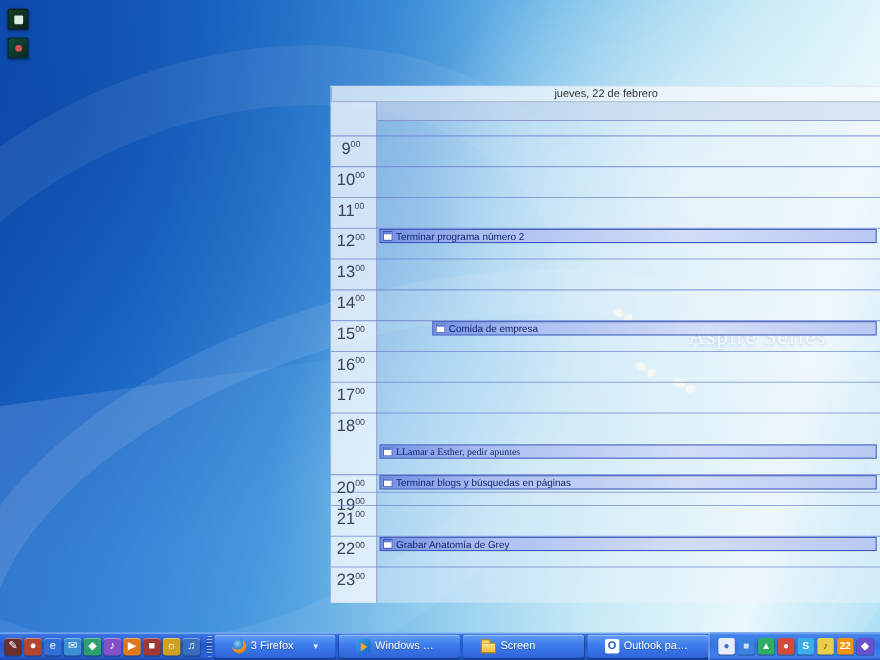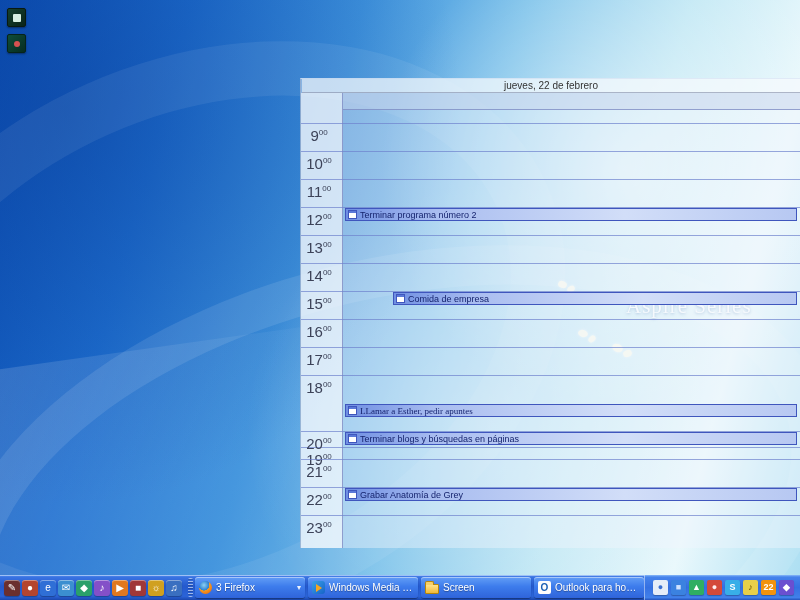--- a/index.html
+++ b/index.html
@@ -37,21 +37,21 @@
   .appt{position:absolute;left:44px;right:3px;height:13px;border:1px solid #3f56bd;background:linear-gradient(to right,#6f8fe2 0%,#a9bdf0 20%,#d2def8 62%,#b7c8f2 100%);display:flex;align-items:center;gap:3px;padding:0 2px;font-size:9px;color:#16246e;overflow:hidden;white-space:nowrap}
   .appt-icon{width:9px;height:9px;background:#fff;border:1px solid #3f56bd;position:relative;flex:0 0 auto}
   .appt-icon::before{content:"";position:absolute;left:0;right:0;top:0;height:2px;background:#5b79d8}
 
   
   .taskbar{position:absolute;left:0;bottom:0;width:800px;height:25px;display:flex;align-items:center;background:linear-gradient(to bottom,#7db0f7 0%,#3a74e3 7%,#2459cd 45%,#2b64d8 85%,#1b47ad 100%);box-shadow:inset 0 1px 0 rgba(255,255,255,0.35)}
   .quicklaunch{display:flex;align-items:center;gap:2px;padding:0 4px}
   .ql-icon{width:16px;height:16px;border-radius:3px;font-size:10px;line-height:16px;text-align:center;color:#fff;box-shadow:inset 0 1px 0 rgba(255,255,255,0.4),0 1px 1px rgba(0,0,0,0.3);cursor:pointer}
   .sep{width:5px;height:19px;margin:0 2px;background:repeating-linear-gradient(to bottom,rgba(255,255,255,0.55) 0 1px,rgba(0,0,0,0.18) 1px 2px,transparent 2px 3px);border-radius:2px}
   .tasks{display:flex;align-items:center;gap:3px}
-  .task-btn{width:110px;height:21px;border-radius:3px;background:linear-gradient(to bottom,#639ef6 0%,#3d7cec 45%,#2f64da 100%);box-shadow:inset 0 1px 0 rgba(255,255,255,0.45),0 1px 1px rgba(0,0,0,0.35);display:flex;align-items:center;gap:4px;padding:0 4px;color:#fff;font-size:10px;white-space:nowrap;overflow:hidden;cursor:pointer}
+  .task-btn{width:110px;height:21px;border-radius:3px;background:linear-gradient(to bottom,#639ef6 0%,#3d7cec 45%,#2f64da 100%);box-shadow:inset 0 1px 0 rgba(255,255,255,0.45),0 1px 1px rgba(0,0,0,0.35);display:flex;align-items:center;gap:4px;padding:0 16px;color:#fff;font-size:10px;white-space:nowrap;overflow:hidden;cursor:pointer}
   .task-label{overflow:hidden;text-overflow:ellipsis;flex:1 1 auto;text-shadow:0 1px 1px rgba(0,0,0,0.35)}
   .grp{flex:0 0 auto;font-size:8px;opacity:0.9}
   .task-icon{flex:0 0 auto}
   .icon-firefox{width:13px;height:13px;border-radius:50%;background:radial-gradient(circle at 38% 32%,#8fd0f2 0%,#2a7fd0 44%,#f59a23 46%,#e85d04 100%)}
   .icon-wmp{width:13px;height:13px;border-radius:3px;background:linear-gradient(135deg,#3aa0e8,#1663c7);position:relative}
   .icon-wmp::before{content:"";position:absolute;left:4px;top:3px;border-left:6px solid #f5a623;border-top:4px solid transparent;border-bottom:4px solid transparent}
   .icon-folder{width:14px;height:10px;background:linear-gradient(#ffe28a,#f0b93a);border:1px solid #b8860b;border-radius:1px;position:relative;margin-top:3px}
   .icon-folder::before{content:"";position:absolute;top:-4px;left:-1px;width:7px;height:3px;background:#f5cf6a;border:1px solid #b8860b;border-bottom:none;border-radius:2px 2px 0 0}
   .icon-outlook{width:13px;height:13px;background:#fdfdfd;border-radius:2px;color:#1a5fb4;font-size:10px;font-weight:bold;line-height:13px;text-align:center}
   .icon-outlook::before{content:"O"}

